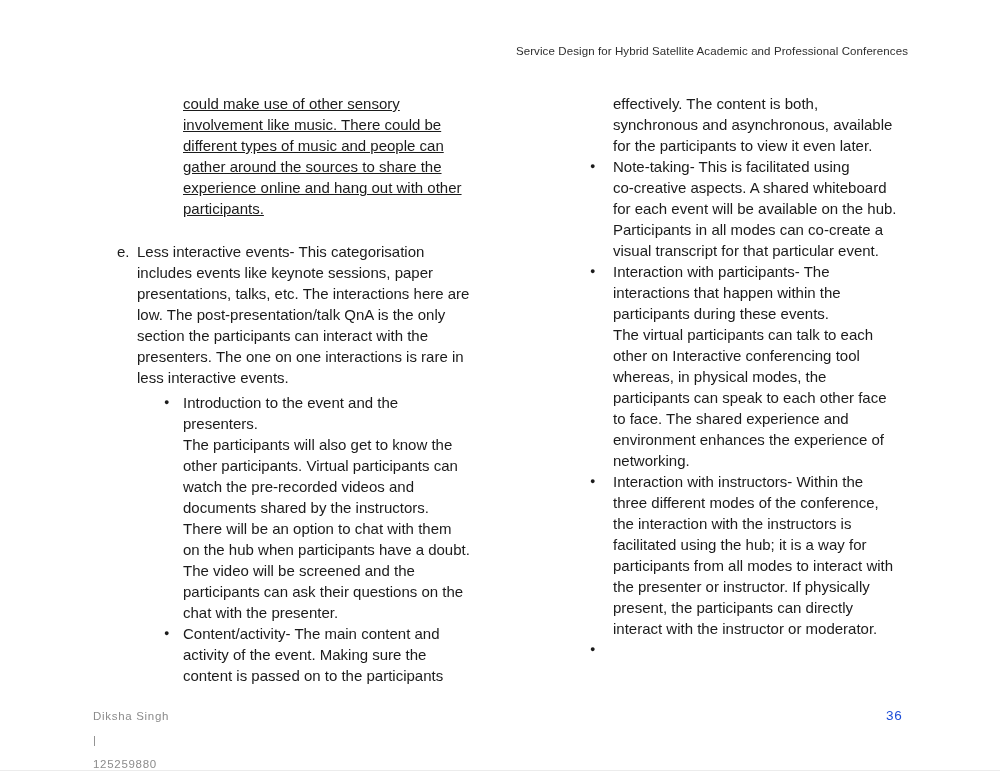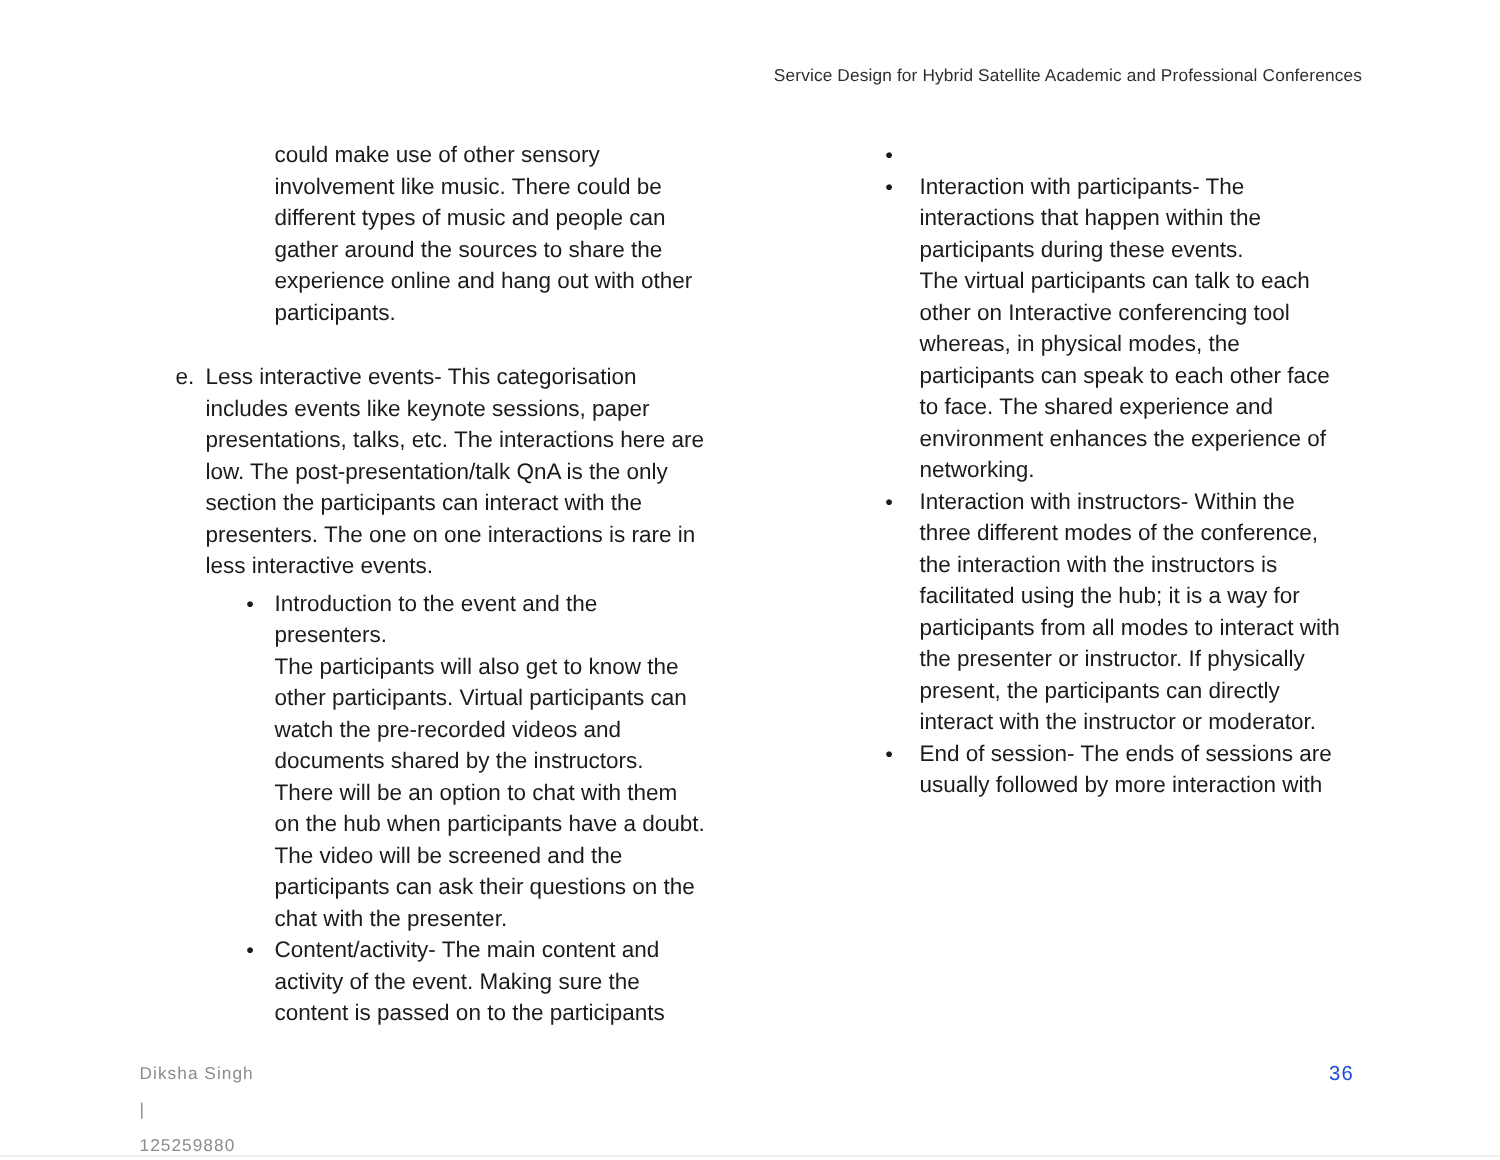--- a/index.html
+++ b/index.html
@@ -25,21 +25,21 @@
   .col {
     position: absolute;
     top: 93px;
     font-size: 15px;
     line-height: 21px;
     color: #1b1b1b;
   }
   .col-left  { left: 117px; width: 420px; }
   .col-right { left: 590px; width: 400px; }
   .pre { white-space: pre; }
-  .indent-para { margin-left: 66px; }
+  .indent-para { margin-left: 66px; text-decoration: underline; }
   .letter-row { display: flex; margin-top: 22px; }
   .letter-marker { width: 20px; flex: none; }
   .bullet-list-left { margin-left: 47px; margin-top: 4px; }
   .bullet-row { display: flex; }
   .bullet-marker {
     flex: none;
     font-size: 9px;
     line-height: 21px;
     color: #1b1b1b;
   }
@@ -123,24 +123,32 @@
         <span class="pre">Content/activity- The main content and
 activity of the event. Making sure the
 content is passed on to the participants</span>
       </div>
     </div>
 
   </div>
 
   <div class="col col-right">
 
+    <div class="pre right-para">effectively. The content is both,
+synchronous and asynchronous, available
+for the participants to view it even later.</div>
 
     <div>
       <div class="bullet-row">
         <span class="bullet-marker bullet-marker-right">●</span>
+        <span class="pre">Note-taking- This is facilitated using
+co-creative aspects. A shared whiteboard
+for each event will be available on the hub.
+Participants in all modes can co-create a
+visual transcript for that particular event.</span>
       </div>
       <div class="bullet-row">
         <span class="bullet-marker bullet-marker-right">●</span>
         <span class="pre">Interaction with participants- The
 interactions that happen within the
 participants during these events.
 The virtual participants can talk to each
 other on Interactive conferencing tool
 whereas, in physical modes, the
 participants can speak to each other face
@@ -154,22 +162,20 @@
 three different modes of the conference,
 the interaction with the instructors is
 facilitated using the hub; it is a way for
 participants from all modes to interact with
 the presenter or instructor. If physically
 present, the participants can directly
 interact with the instructor or moderator.</span>
       </div>
       <div class="bullet-row">
         <span class="bullet-marker bullet-marker-right">●</span>
-        <span class="pre">End of session- The ends of sessions are
-usually followed by more interaction with</span>
       </div>
     </div>
 
   </div>
 
   <div class="footer-meta">
     <span>Diksha Singh</span>
     <span>|</span>
     <span>125259880</span>
     <span>|</span>

